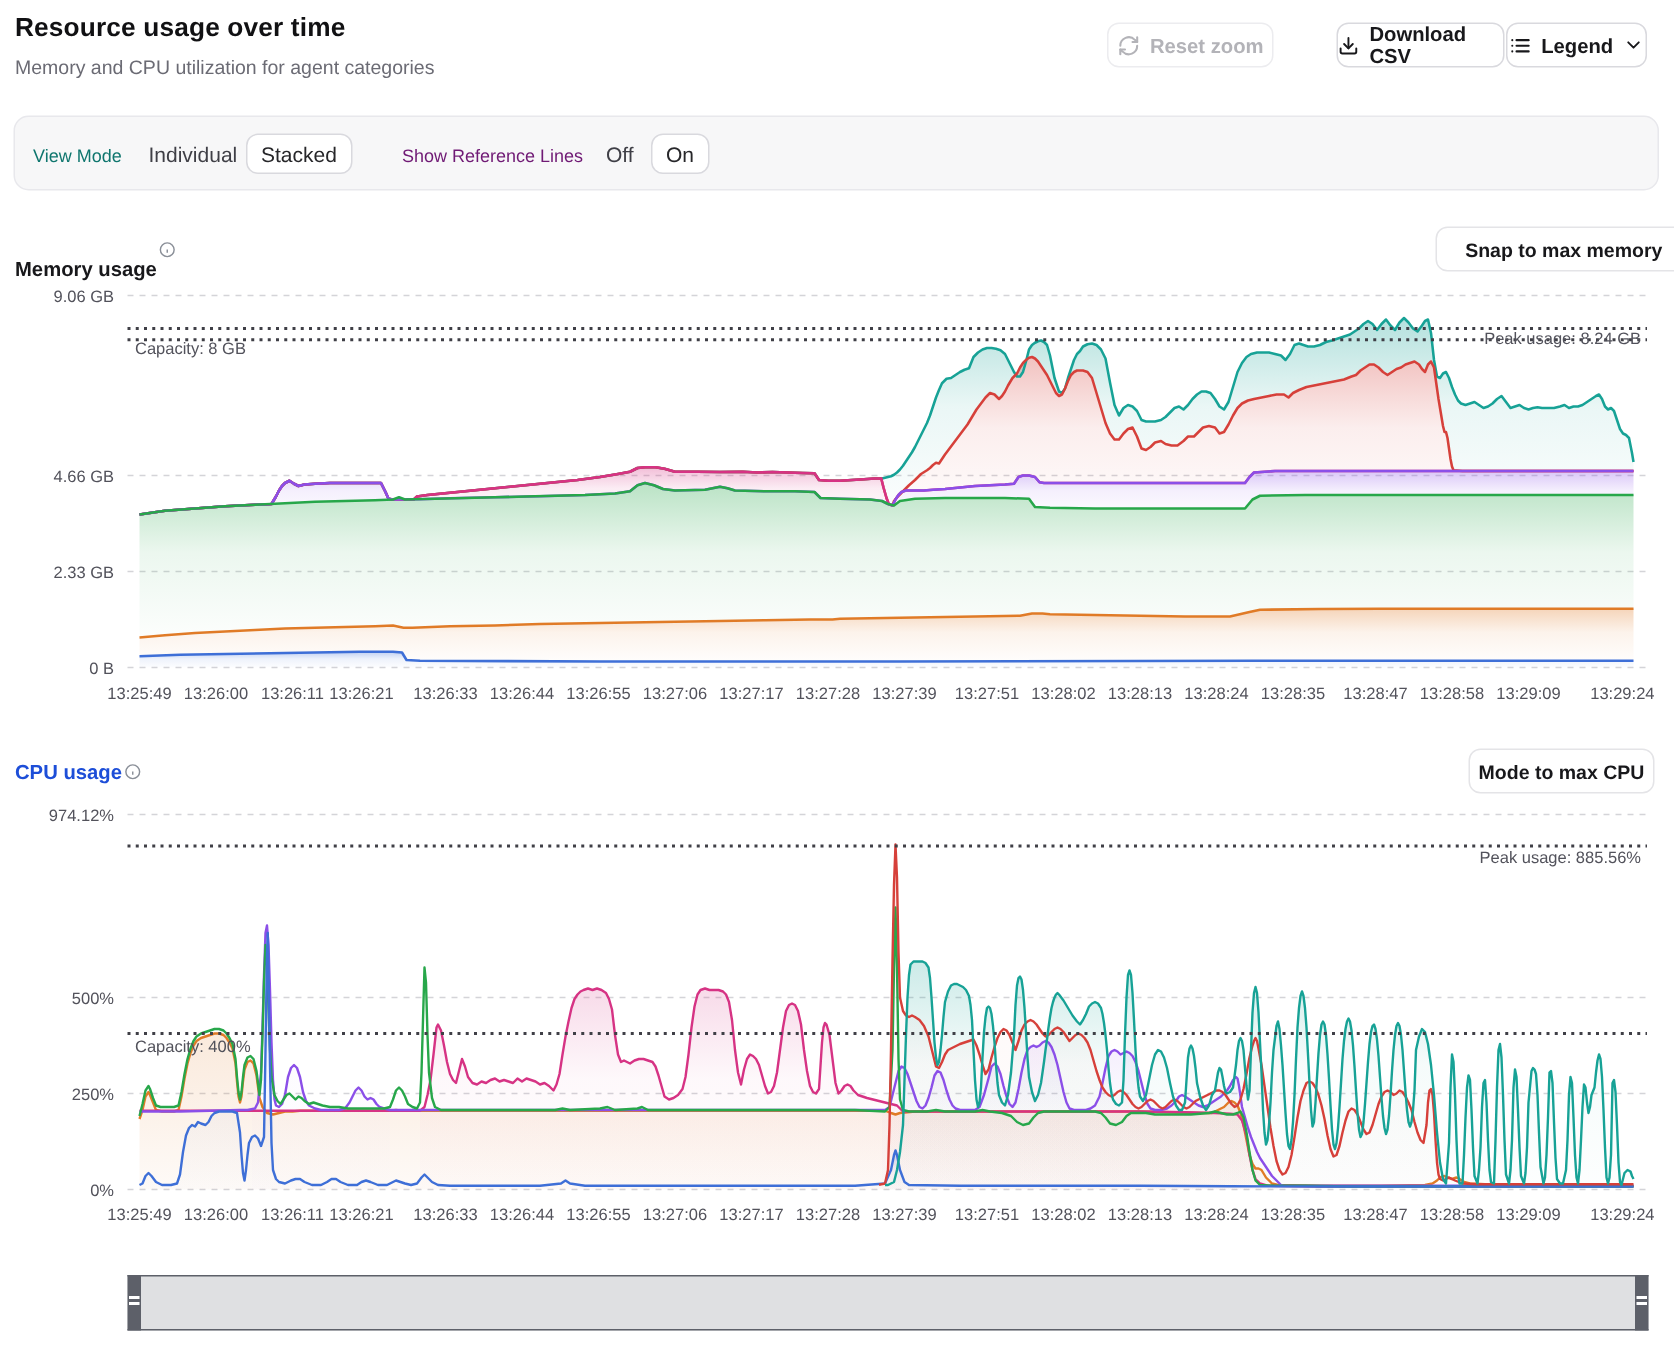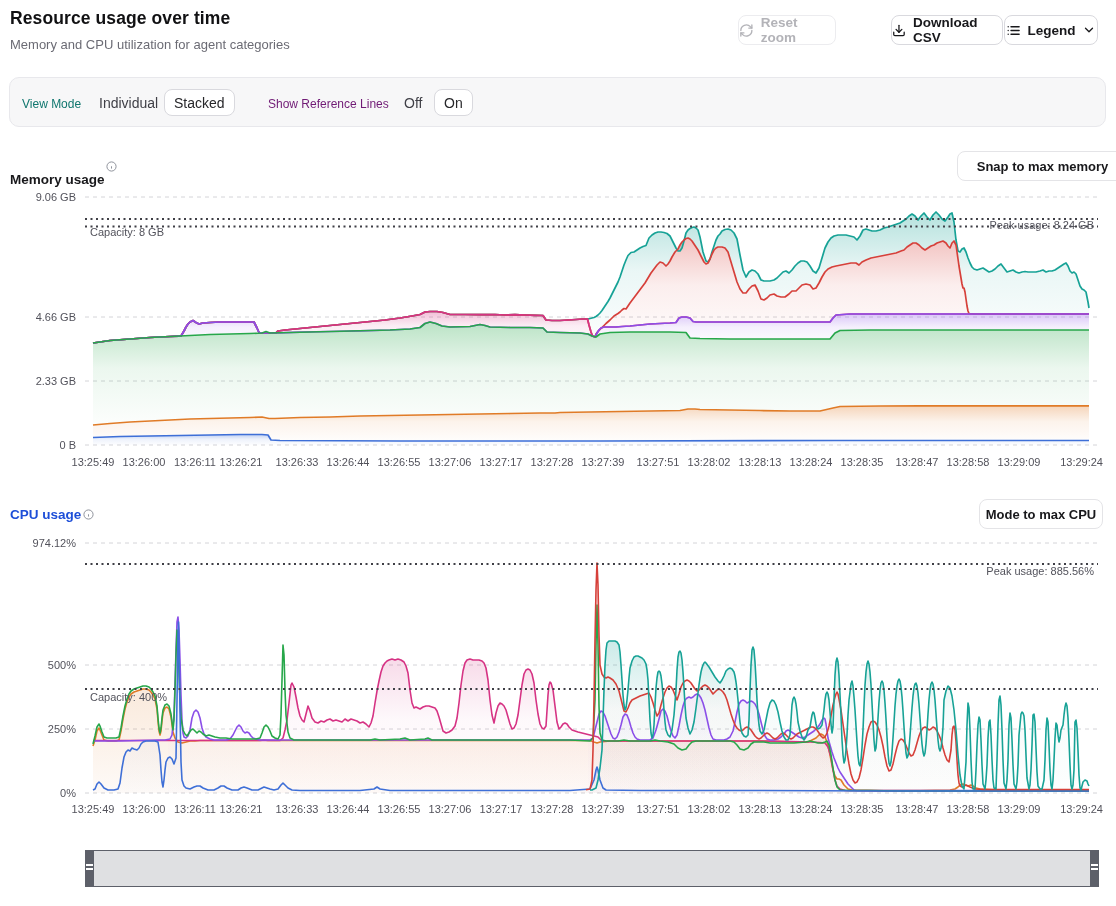--- a/index.html
+++ b/index.html
@@ -2,21 +2,21 @@
 <html><head><meta charset="utf-8"><style>
 html,body{margin:0;padding:0;background:#fff;}
 body{width:1116px;height:906px;font-family:"Liberation Sans",sans-serif;position:relative;overflow:hidden;}
 .btn{position:absolute;display:flex;align-items:center;justify-content:center;gap:7px;height:30px;border:1px solid #e4e4e7;border-radius:8px;background:#fff;font-size:13.5px;font-weight:600;color:#18181b;box-sizing:border-box;}
 .sbtn{position:absolute;display:flex;align-items:center;justify-content:center;height:30px;border:1px solid #e4e4e7;border-radius:8px;background:#fff;font-size:13px;font-weight:600;color:#18181b;box-sizing:border-box;}
 .pill{display:flex;align-items:center;justify-content:center;height:27px;border:1px solid #d9d9de;border-radius:8px;background:#fff;font-size:14px;color:#27272a;box-sizing:border-box;padding:0 9px;}
 </style></head><body>
 <div style="position:absolute;left:10px;top:8px;font-size:17.5px;font-weight:700;color:#111113;letter-spacing:.1px">Resource usage over time</div>
 <div style="position:absolute;left:10px;top:37px;font-size:13px;color:#6b6b74">Memory and CPU utilization for agent categories</div>
 
-<div class="btn" style="left:738px;top:15px;width:98px;color:#b3b3b8;border-color:#ececef">
+<div class="btn" style="left:738px;top:15px;width:111px;color:#b3b3b8;border-color:#ececef">
     <svg width="15" height="15" viewBox="0 0 24 24" fill="none" stroke="#b3b3b8" stroke-width="2.2" stroke-linecap="round" stroke-linejoin="round">
       <path d="M3 12a9 9 0 0 1 15.5-6.3L21 8"></path>
       <path d="M21 3v5h-5"></path>
       <path d="M21 12a9 9 0 0 1-15.5 6.3L3 16"></path>
       <path d="M3 21v-5h5"></path>
     </svg>
     <span>Reset zoom</span>
   </div>
 <div class="btn" style="left:891px;top:15px;width:112px;border-color:#d9d9de">
     <svg width="15" height="15" viewBox="0 0 24 24" fill="none" stroke="#18181b" stroke-width="2.2" stroke-linecap="round" stroke-linejoin="round">

